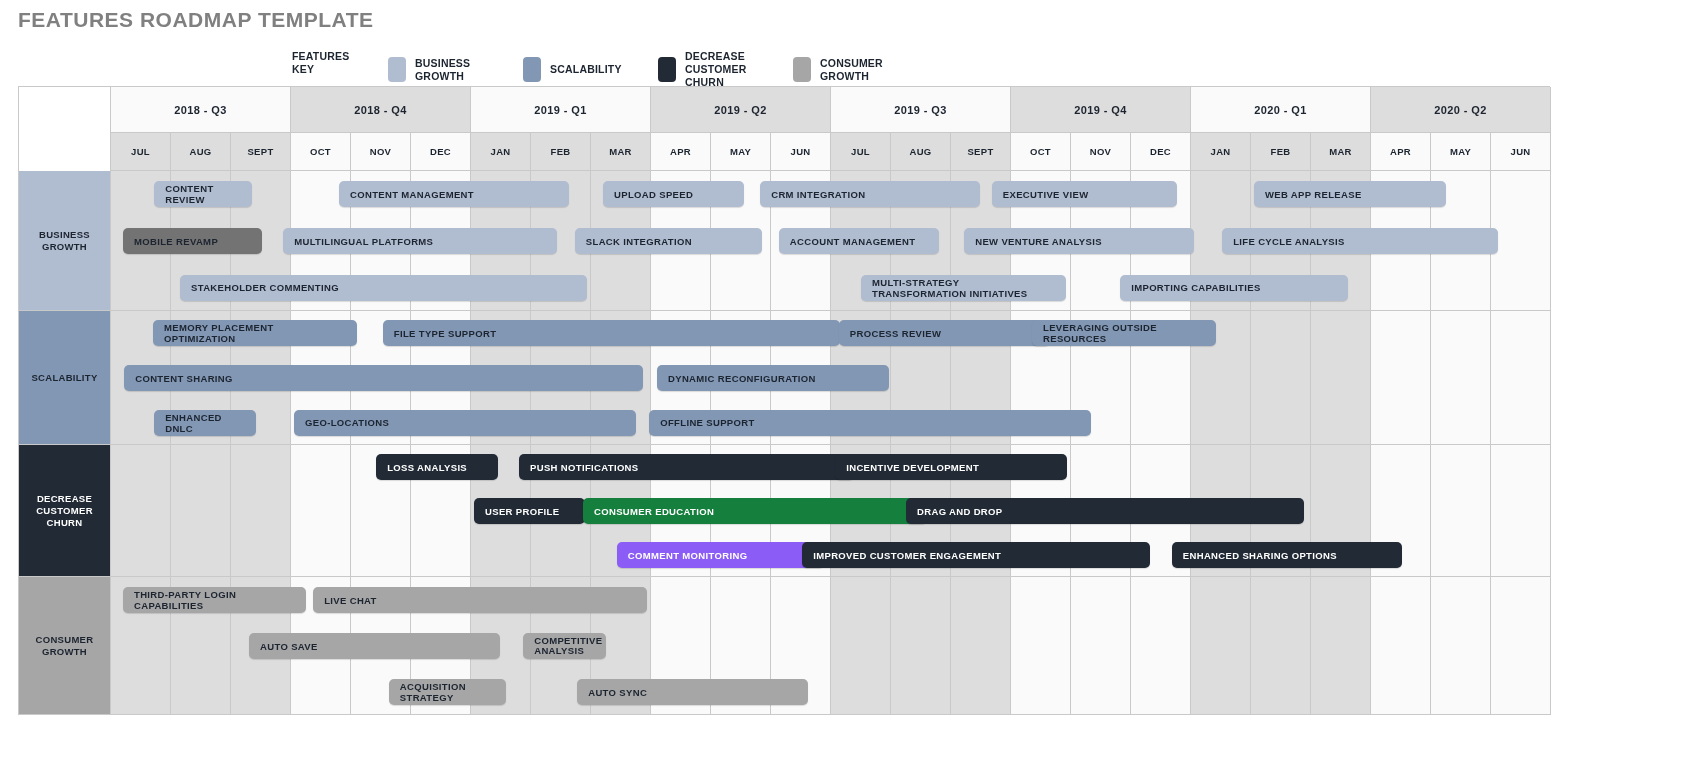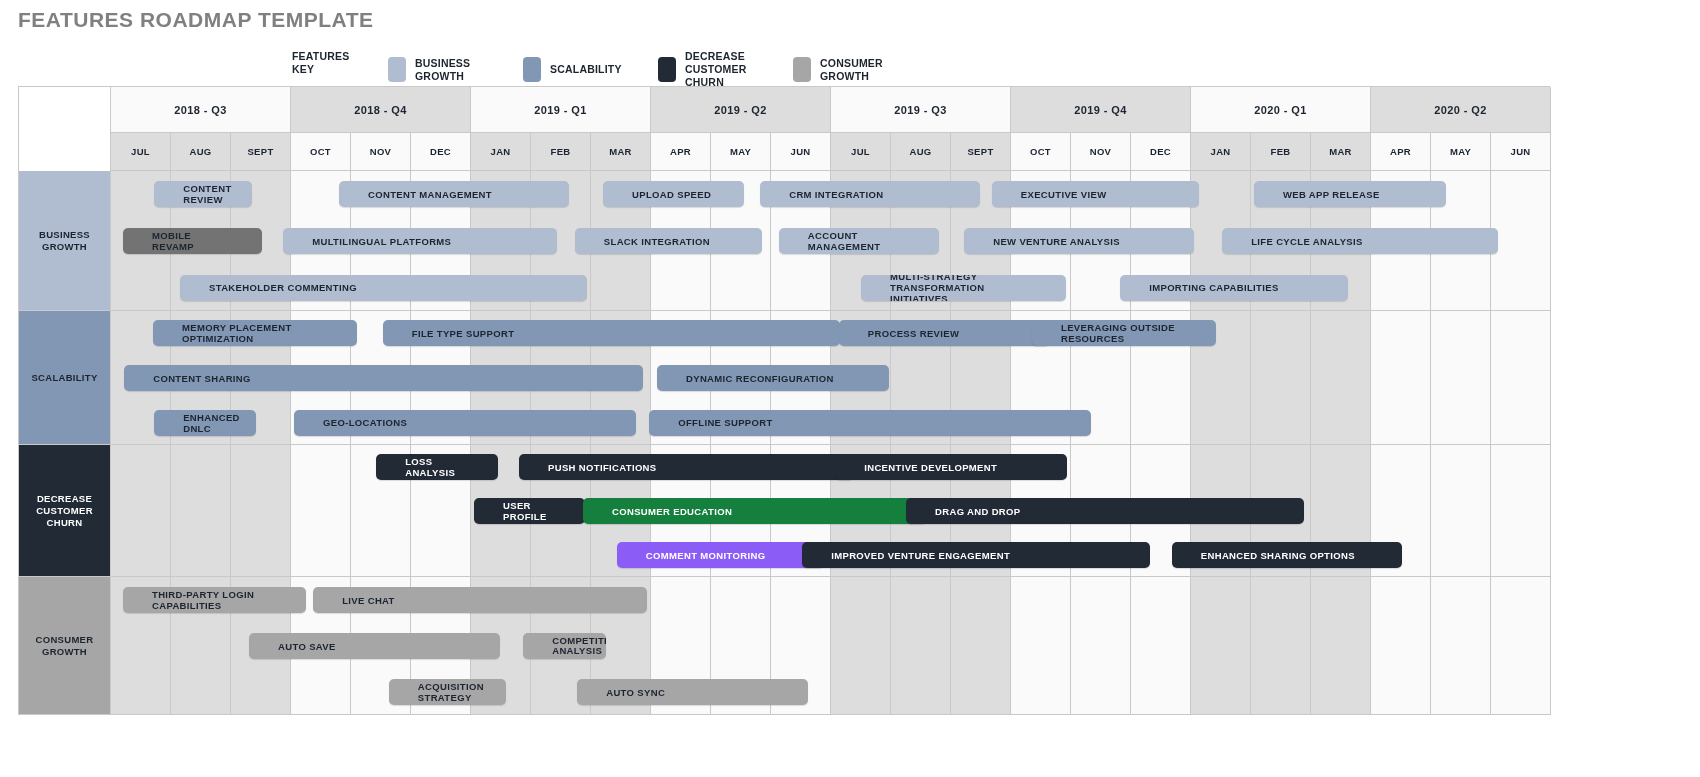--- a/index.html
+++ b/index.html
@@ -131,21 +131,21 @@
   }
   .col.alt { background: #dddddd; }
   .col.plain { background: #fafafa; }
 
   .bar {
     position: absolute;
     height: 26px;
     border-radius: 5px;
     display: flex;
     align-items: center;
-    padding: 0 29px;
+    padding: 0 11px;
     font-size: 9.5px;
     font-weight: bold;
     letter-spacing: 0.35px;
     line-height: 11px;
     color: #1c2430;
     overflow: hidden;
     box-shadow: 0 1px 1px rgba(0,0,0,0.13);
   }
   .bar.light-text { color: #ffffff; }
   .bar.two-line { line-height: 10px; }
@@ -269,21 +269,21 @@
               <div class="col alt"></div>
               <div class="col alt"></div>
               <div class="col plain"></div>
               <div class="col plain"></div>
               <div class="col plain"></div>
             </div>
             <div class="bar" style="background: rgb(176, 188, 208); left: 43.2px; width: 97.8px; top: 10.3333px;">CONTENT REVIEW</div>
             <div class="bar" style="background: rgb(176, 188, 208); left: 228px; width: 229.8px; top: 10.3333px;">CONTENT MANAGEMENT</div>
             <div class="bar" style="background: rgb(176, 188, 208); left: 492px; width: 141px; top: 10.3333px;">UPLOAD SPEED</div>
             <div class="bar" style="background: rgb(176, 188, 208); left: 649.2px; width: 219.6px; top: 10.3333px;">CRM INTEGRATION</div>
-            <div class="bar" style="background: rgb(176, 188, 208); left: 880.8px; width: 207px; top: 10.3333px;">EXECUTIVE VIEW</div>
+            <div class="bar" style="background: rgb(176, 188, 208); left: 880.8px; width: 185px; top: 10.3333px;">EXECUTIVE VIEW</div>
             <div class="bar" style="background: rgb(176, 188, 208); left: 1143px; width: 192px; top: 10.3333px;">WEB APP RELEASE</div>
             <div class="bar" style="background: #737373; left: 12px; width: 139.2px; top: 57px;">MOBILE REVAMP</div>
             <div class="bar" style="background: rgb(176, 188, 208); left: 172.2px; width: 273.6px; top: 57px;">MULTILINGUAL PLATFORMS</div>
             <div class="bar" style="background: rgb(176, 188, 208); left: 463.8px; width: 187.2px; top: 57px;">SLACK INTEGRATION</div>
             <div class="bar" style="background: rgb(176, 188, 208); left: 667.8px; width: 160.2px; top: 57px;">ACCOUNT MANAGEMENT</div>
             <div class="bar" style="background: rgb(176, 188, 208); left: 853.2px; width: 229.8px; top: 57px;">NEW VENTURE ANALYSIS</div>
             <div class="bar" style="background: rgb(176, 188, 208); left: 1111.2px; width: 276px; top: 57px; text-align: right;">LIFE CYCLE ANALYSIS</div>
             <div class="bar" style="background: rgb(176, 188, 208); left: 69px; width: 406.8px; top: 103.667px;">STAKEHOLDER COMMENTING</div>
             <div class="bar" style="background: rgb(176, 188, 208); left: 750px; width: 205.2px; top: 103.667px;">MULTI-STRATEGY TRANSFORMATION INITIATIVES</div>
             <div class="bar" style="background: rgb(176, 188, 208); left: 1009.2px; width: 228px; top: 103.667px;">IMPORTING CAPABILITIES</div>
@@ -368,21 +368,21 @@
               <div class="col plain"></div>
               <div class="col plain"></div>
             </div>
             <div class="bar light-text" style="background: rgb(34, 42, 54); left: 265.2px; width: 121.8px; top: 9px;">LOSS ANALYSIS</div>
             <div class="bar light-text" style="background: rgb(34, 42, 54); left: 408px; width: 334.8px; top: 9px;">PUSH NOTIFICATIONS</div>
             <div class="bar light-text" style="background: rgb(34, 42, 54); left: 724.2px; width: 231.6px; top: 9px;">INCENTIVE DEVELOPMENT</div>
             <div class="bar light-text" style="background: rgb(34, 42, 54); left: 363px; width: 111px; top: 53px;">USER PROFILE</div>
             <div class="bar light-text" style="background: #15803d; left: 472px; width: 344px; top: 53px;">CONSUMER EDUCATION</div>
             <div class="bar light-text" style="background: rgb(34, 42, 54); left: 795px; width: 397.8px; top: 53px;">DRAG AND DROP</div>
             <div class="bar light-text" style="background: #8b5cf6; left: 505.8px; width: 207px; top: 97px;">COMMENT MONITORING</div>
-            <div class="bar light-text" style="background: rgb(34, 42, 54); left: 691.2px; width: 348px; top: 97px;">IMPROVED VENTURE ENGAGEMENT</div>
+            <div class="bar light-text" style="background: rgb(34, 42, 54); left: 691.2px; width: 348px; top: 97px;">IMPROVED CUSTOMER ENGAGEMENT</div>
             <div class="bar light-text" style="background: rgb(34, 42, 54); left: 1060.8px; width: 230.4px; top: 97px;">ENHANCED SHARING OPTIONS</div>
           </div>
         </div>
         <div class="lane" style="height: 138px;">
           <div class="lane-label" style="background: rgb(166, 166, 166);">
             <div>
               <div>CONSUMER</div>
               <div>GROWTH</div>
             </div>
           </div>

